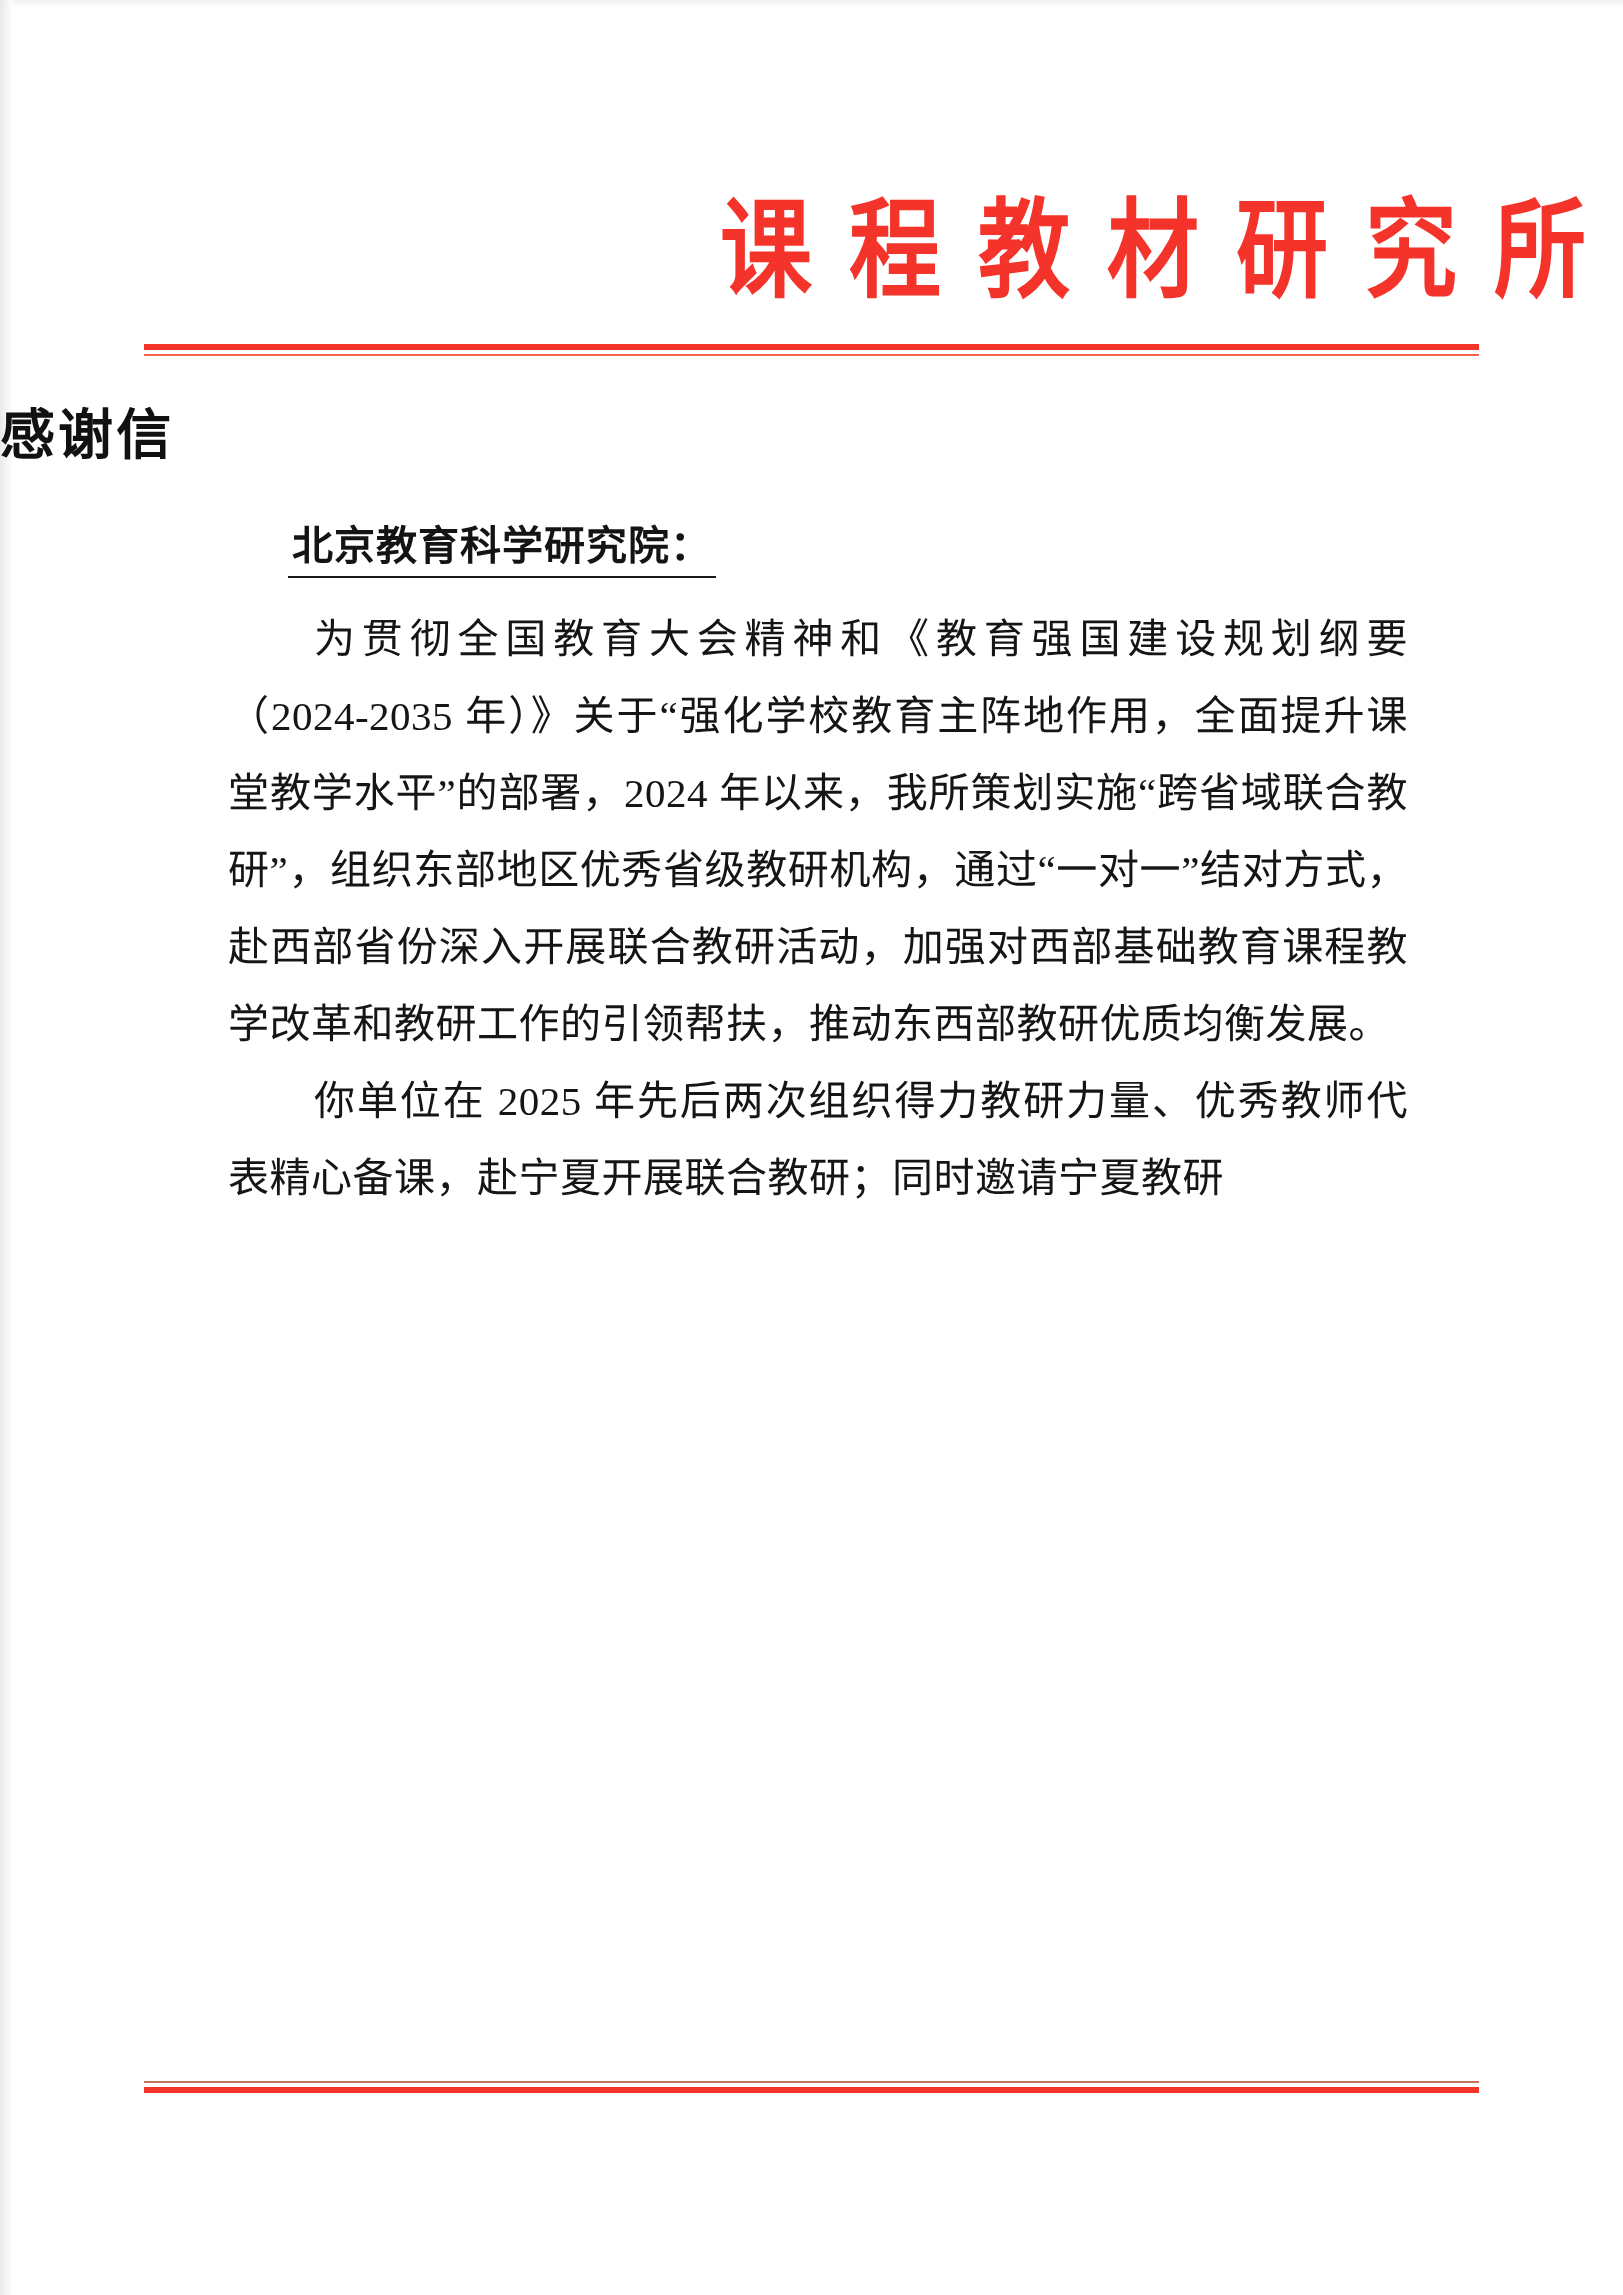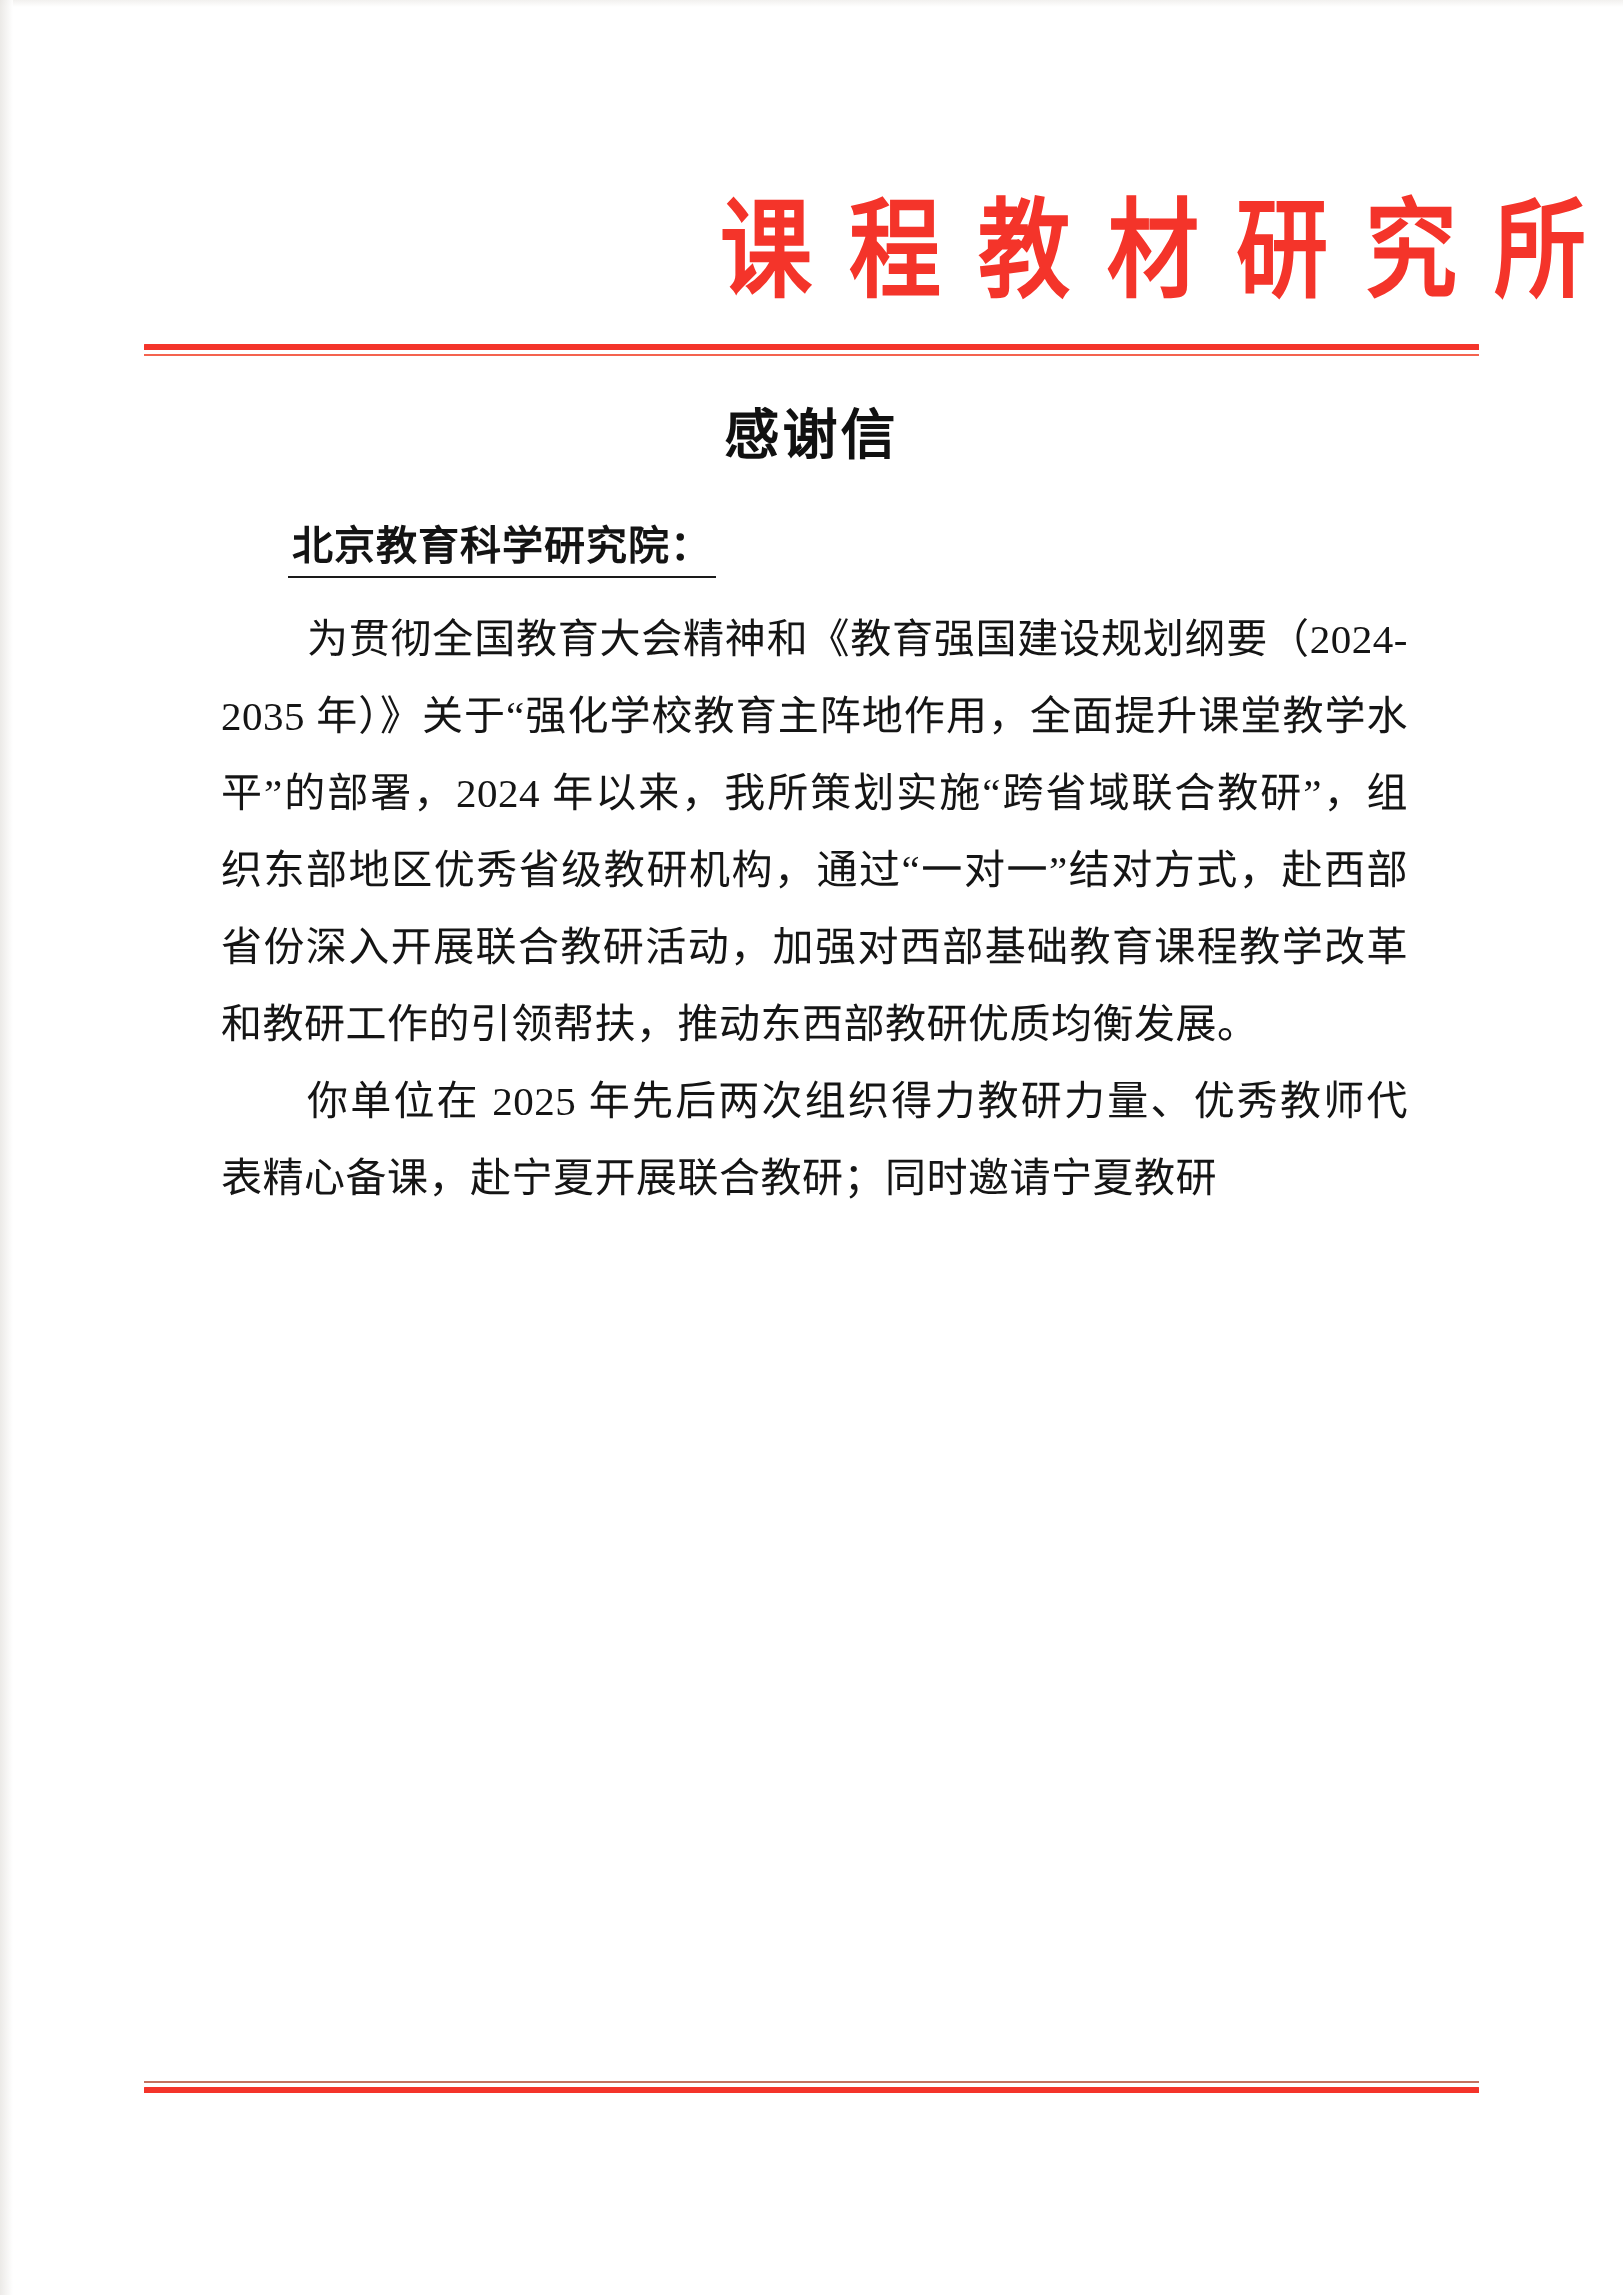--- a/index.html
+++ b/index.html
@@ -63,21 +63,20 @@
     left: 0; right: 0; top: 10.2px;
     height: 2px;
     background: #f4634f;
   }
 
   
   .doc-title {
     position: absolute;
     left: 0; right: 0;
     top: 404px;
-    text-align: center;
     color: #111111;
     font-family: "Liberation Serif", "DejaVu Serif", serif;
     font-weight: 700;
     font-size: 55px;
     line-height: 1.15;
     letter-spacing: 3.1px;
   }
 
   
   .recipient-wrap {
@@ -94,21 +93,21 @@
     line-height: 1.2;
     letter-spacing: 1px;
     border-bottom: 2.6px solid #1a1a1a;
     padding: 0 4.1px 5.1px 4.1px;
     margin-left: 48px;
   }
 
   
   .body-text {
     position: absolute;
-    left: 221px;
+    left: 228px;
     right: 215px;
     top: 601px;
     color: #151515;
     font-family: "Liberation Serif", "DejaVu Serif", serif;
     font-size: 41px;
     line-height: 77px;
     letter-spacing: 0.5px;
     text-align: justify;
     text-justify: inter-character;
   }

